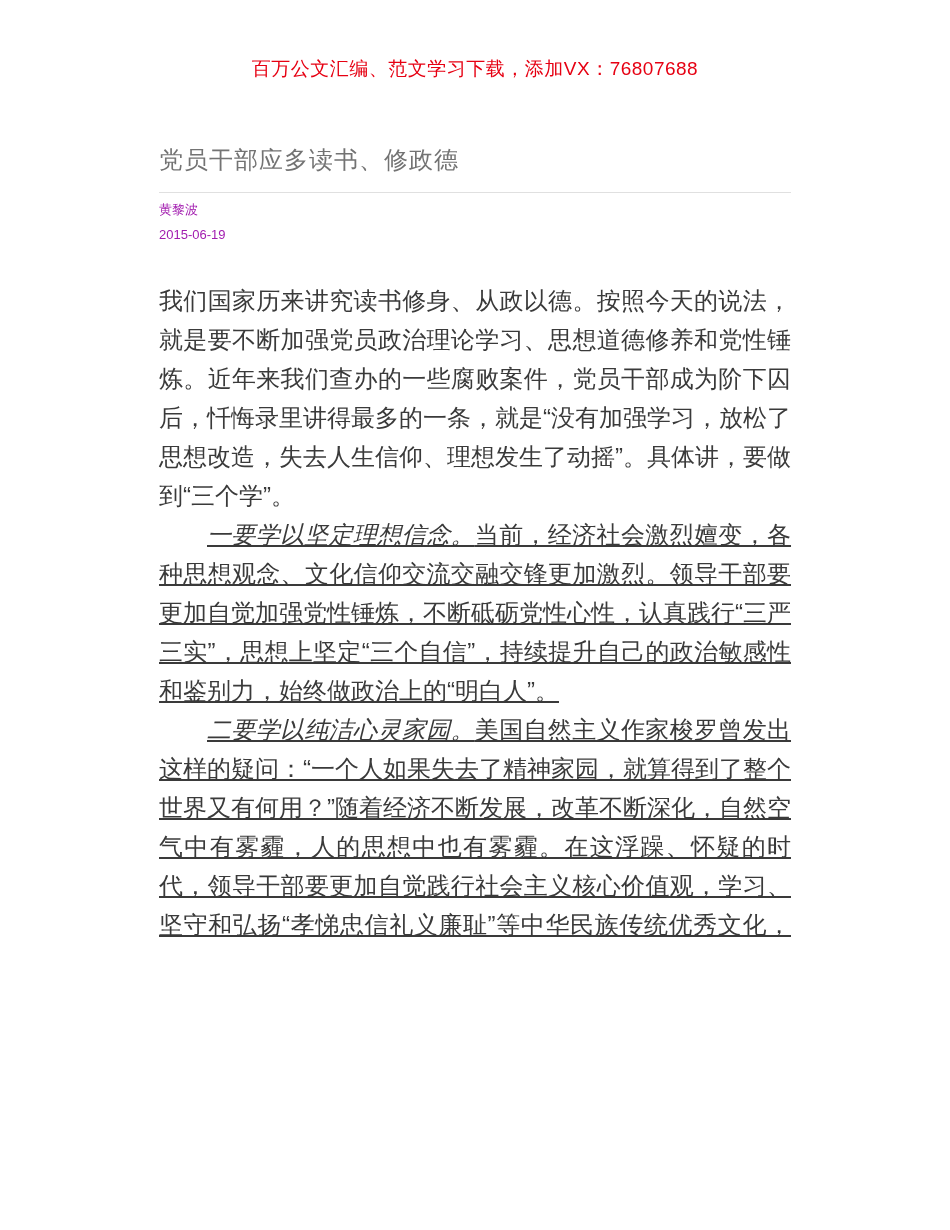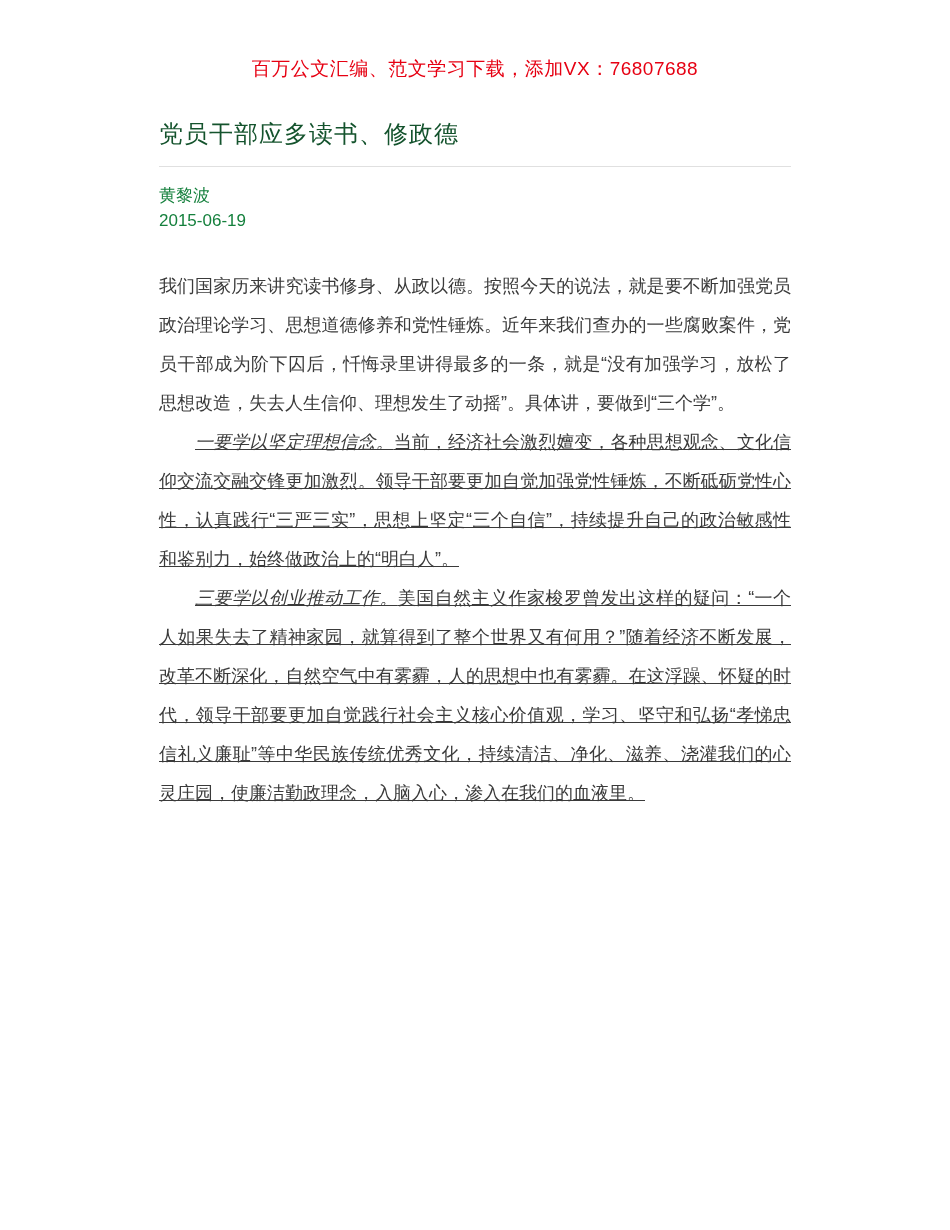--- a/index.html
+++ b/index.html
@@ -22,41 +22,41 @@
   .top-banner span {
     color: #e60012;
     font-size: 19px;
     letter-spacing: 0.5px;
   }
   .content {
     width: 632px;
     margin: 0 auto 0 159px;
   }
   .article-title {
-    margin-top: 36px;
+    margin-top: 62px;
     font-size: 24px;
     font-weight: 400;
-    color: #14532d;
+    color: #737373;
     letter-spacing: 1px;
   }
   .title-divider {
     border: none;
     border-top: 1px solid #e0e0e0;
     margin-top: 16px;
   }
   .meta {
-    margin-top: 16px;
-    color: #15803d;
-    font-size: 17px;
+    margin-top: 4px;
+    color: #a21caf;
+    font-size: 13px;
     line-height: 25px;
   }
   .article-body {
     margin-top: 34px;
     color: #3a3a3a;
-    font-size: 18px;
+    font-size: 24px;
     line-height: 39px;
     text-align: justify;
   }
   .article-body p.indent {
     text-indent: 2em;
     text-decoration: underline;
   }
   .article-body em.lead {
     font-style: italic;
   }
@@ -77,18 +77,18 @@
     <hr class="title-divider">
 
     <div class="meta">
       <div>黄黎波</div>
       <div>2015-06-19</div>
     </div>
 
     <div class="article-body">
       <p><span>我们国家历来讲究读书修身、从政以德。按照今天的说法，就是要不断加强党员政治理论学习、思想道德修养和党性锤炼。近年来我们查办的一些腐败案件，党员干部成为阶下囚后，忏悔录里讲得最多的一条，就是“没有加强学习，放松了思想改造，失去人生信仰、理想发生了动摇”。具体讲，要做到“三个学”。</span></p>
       <p class="indent"><em class="lead">一要学以坚定理想信念。</em><span>当前，经济社会激烈嬗变，各种思想观念、文化信仰交流交融交锋更加激烈。领导干部要更加自觉加强党性锤炼，不断砥砺党性心性，认真践行“三严三实”，思想上坚定“三个自信”，持续提升自己的政治敏感性和鉴别力，始终做政治上的“明白人”。</span></p>
-      <p class="indent"><em class="lead">三要学以创业推动工作。</em><span>美国自然主义作家梭罗曾发出这样的疑问：“一个人如果失去了精神家园，就算得到了整个世界又有何用？”随着经济不断发展，改革不断深化，自然空气中有雾霾，人的思想中也有雾霾。在这浮躁、怀疑的时代，领导干部要更加自觉践行社会主义核心价值观，学习、坚守和弘扬“孝悌忠信礼义廉耻”等中华民族传统优秀文化，持续清洁、净化、滋养、浇灌我们的心灵庄园，使廉洁勤政理念，入脑入心，渗入在我们的血液里。</span></p>
+      <p class="indent"><em class="lead">二要学以纯洁心灵家园。</em><span>美国自然主义作家梭罗曾发出这样的疑问：“一个人如果失去了精神家园，就算得到了整个世界又有何用？”随着经济不断发展，改革不断深化，自然空气中有雾霾，人的思想中也有雾霾。在这浮躁、怀疑的时代，领导干部要更加自觉践行社会主义核心价值观，学习、坚守和弘扬“孝悌忠信礼义廉耻”等中华民族传统优秀文化，持续清洁、净化、滋养、浇灌我们的心灵庄园，使廉洁勤政理念，入脑入心，渗入在我们的血液里。</span></p>
     </div>
 
   </div>
 
 </div>
 
 </body></html>

